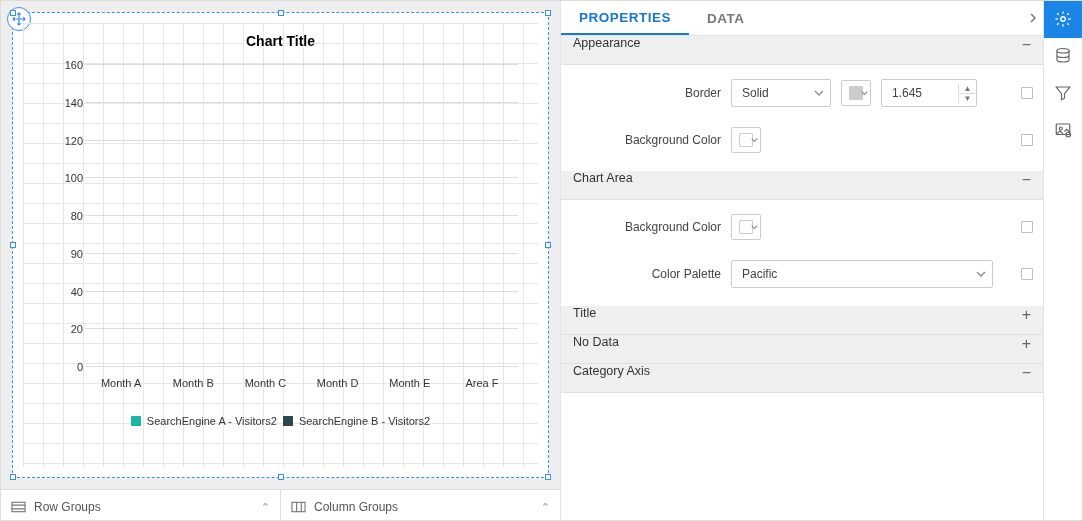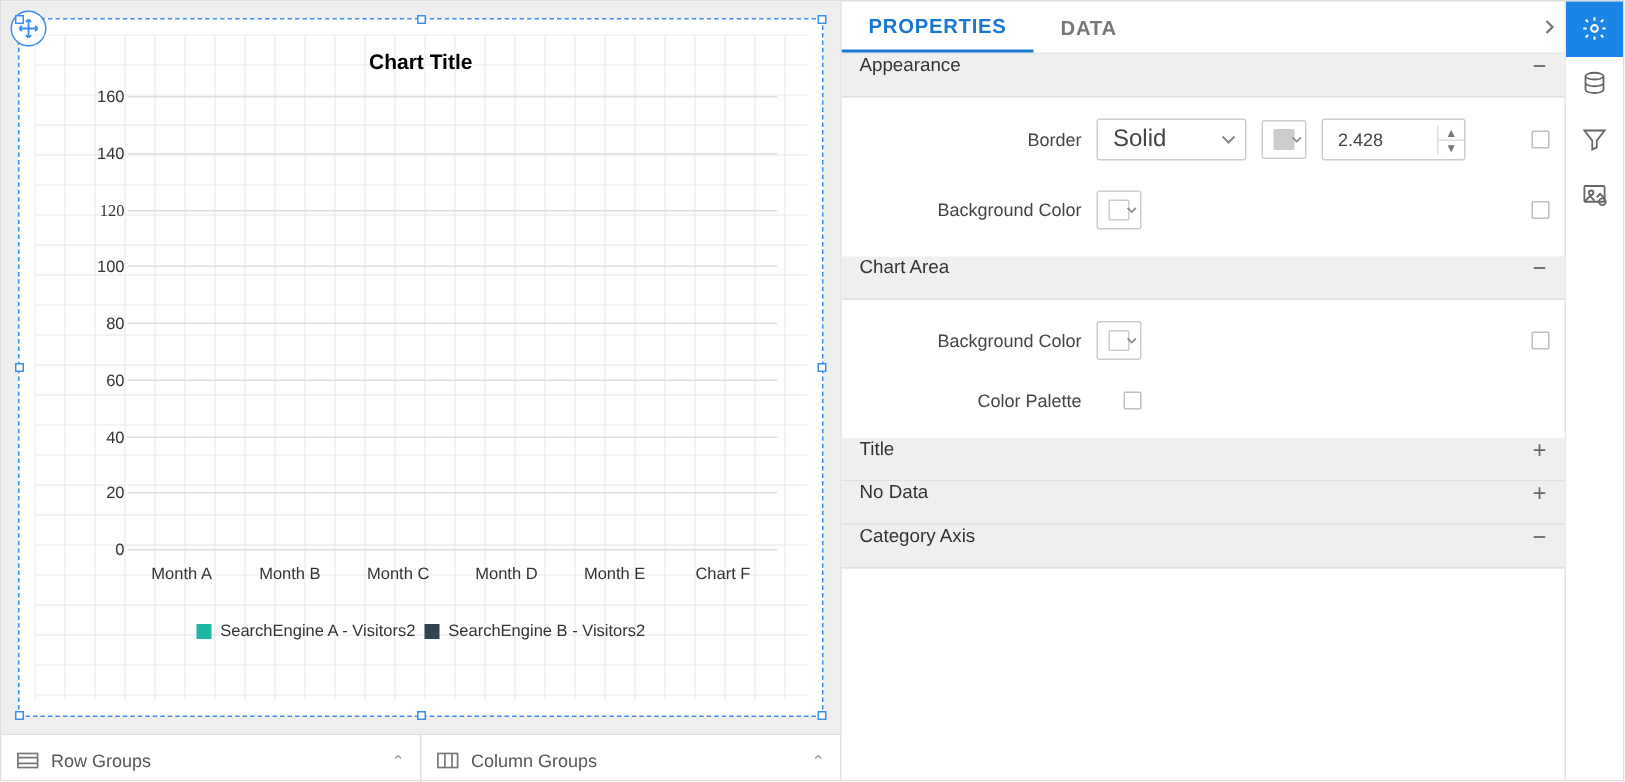--- a/index.html
+++ b/index.html
@@ -39,21 +39,21 @@
   .props{flex:1;display:flex;flex-direction:column;border-right:1px solid #e5e5e5;overflow:hidden}
   .tabs{display:flex;height:35px;border-bottom:1px solid #e5e5e5;align-items:stretch;position:relative}
   .tab{padding:0 18px;display:flex;align-items:center;font-size:13.5px;font-weight:600;color:#777;cursor:pointer;letter-spacing:.5px}
   .tab.active{color:#1976d2;border-bottom:2px solid #1976d2}
   .collapse-arrow{margin-left:auto;width:22px;display:flex;align-items:center;justify-content:center;color:#666;border-left:1px solid transparent}
   .section-hdr{background:#efefef;border-bottom:1px solid #e0e0e0;height:29px;display:flex;padding:0 12px;font-size:12.5px;color:#333}
   .section-hdr .toggle{margin-left:auto;font-size:16px;color:#666;font-weight:400}
   .section-body{padding:14px 10px 18px;display:flex;flex-direction:column;gap:20px;font-size:12px;color:#444}
   .row{display:flex;align-items:center;gap:10px}
   .row .lab{width:150px;text-align:right;color:#444}
-  .ctrl-select{height:28px;border:1px solid #ccc;border-radius:2px;padding:0 24px 0 10px;display:flex;align-items:center;position:relative;font-size:16px;color:#444;background:#fff}
+  .ctrl-select{height:28px;border:1px solid #ccc;border-radius:2px;padding:0 24px 0 10px;display:flex;align-items:center;position:relative;font-size:12px;color:#444;background:#fff}
   .chev{position:absolute;right:6px;top:50%;transform:translateY(-50%)}
   .color-sw{width:30px;height:26px;border:1px solid #ccc;border-radius:2px;display:flex;align-items:center;justify-content:center;position:relative}
   .color-sw .chip{width:14px;height:14px;background:#ccc;border-radius:1px}
   .color-sw .mini-chev{position:absolute;right:2px;top:50%;transform:translateY(-50%)}
   .numfield{height:28px;border:1px solid #ccc;border-radius:2px;display:flex;align-items:center;font-size:12px;overflow:hidden}
   .numfield .n-val{padding:0 10px;flex:1}
   .numfield .spin{width:18px;display:flex;flex-direction:column;border-left:1px solid #ddd}
   .numfield .spin span{flex:1;display:flex;align-items:center;justify-content:center;color:#777;font-size:8px}
   .numfield .spin span:first-child{border-bottom:1px solid #ddd}
   .chk{width:12px;height:12px;border:1px solid #bfbfbf;border-radius:1px;background:#fff}
@@ -85,24 +85,24 @@
         <div class="sel-handle h-bc"></div>
         <div class="sel-handle h-br"></div>
 
         <div class="plot-wrap">
           <div class="chart-title">Chart Title</div>
           <div class="plot-area" id="plot-area">
             <div class="y-axis" id="y-axis">
                 <div class="y-tick" style="bottom: 0%;">0</div>
                 <div class="y-tick" style="bottom: 12.5%;">20</div>
                 <div class="y-tick" style="bottom: 25%;">40</div>
-                <div class="y-tick" style="bottom: 37.5%;">60</div>
+                <div class="y-tick" style="bottom: 37.5%;">90</div>
                 <div class="y-tick" style="bottom: 50%; margin-top: 20px;">80</div>
                 <div class="y-tick" style="bottom: 62.5%;">100</div>
-                <div class="y-tick" style="bottom: 75%; font-family: Liberation Serif, serif;">120</div>
+                <div class="y-tick" style="bottom: 75%;">120</div>
                 <div class="y-tick" style="bottom: 87.5%;">140</div>
                 <div class="y-tick" style="bottom: 100%;">160</div>
               </div>
             <div id="grid-container" style="position:absolute;inset:0">
                 <div class="grid-y" style="bottom: 0%;"></div>
                 <div class="grid-y" style="bottom: 12.5%;"></div>
                 <div class="grid-y" style="bottom: 25%;"></div>
                 <div class="grid-y" style="bottom: 37.5%;"></div>
                 <div class="grid-y" style="bottom: 50%;"></div>
                 <div class="grid-y" style="bottom: 62.5%;"></div>
@@ -148,21 +148,21 @@
                   </div>
                 </div>
               </div>
           </div>
           <div class="x-labels" id="x-labels">
               <div class="x-lab">Month A</div>
               <div class="x-lab">Month B</div>
               <div class="x-lab">Month C</div>
               <div class="x-lab">Month D</div>
               <div class="x-lab">Month E</div>
-              <div class="x-lab">Chart F</div>
+              <div class="x-lab">Area F</div>
             </div>
           <div class="legend" id="legend">
               <div class="lg-item">
                 <span class="lg-sw" style="background: rgb(28, 183, 165);"></span>
                 <span>SearchEngine A - Visitors2</span>
               </div>
               <div class="lg-item">
                 <span class="lg-sw" style="background: rgb(51, 68, 81);"></span>
                 <span>SearchEngine B - Visitors2</span>
               </div>
@@ -219,21 +219,21 @@
           </div>
           <div class="color-sw">
             <span class="chip"></span>
             <span class="mini-chev">
                 <svg width="7" height="7" viewBox="0 0 10 10" stroke="#888" fill="none" stroke-width="1.5">
                   <path d="M1 3l4 4 4-4"></path>
                 </svg>
               </span>
           </div>
           <div class="numfield" style="width:96px">
-            <span class="n-val">2.428</span>
+            <span class="n-val">1.645</span>
             <span class="spin">
                 <span>▲</span>
                 <span>▼</span>
               </span>
           </div>
           <div style="flex:1"></div>
           <div class="chk"></div>
         </div>
         <div class="row">
           <div class="lab">Background Color</div>
@@ -263,20 +263,28 @@
                 <svg width="7" height="7" viewBox="0 0 10 10" stroke="#888" fill="none" stroke-width="1.5">
                   <path d="M1 3l4 4 4-4"></path>
                 </svg>
               </span>
           </div>
           <div style="flex:1"></div>
           <div class="chk"></div>
         </div>
         <div class="row">
           <div class="lab">Color Palette</div>
+          <div class="ctrl-select" style="flex:1;max-width:264px">
+            <span>Pacific</span>
+            <span class="chev">
+                <svg width="10" height="10" viewBox="0 0 10 10" stroke="#888" fill="none" stroke-width="1.3">
+                  <path d="M1 3l4 4 4-4"></path>
+                </svg>
+              </span>
+          </div>
           <div style="flex:1;max-width:8px"></div>
           <div class="chk"></div>
         </div>
       </div>
 
       <div class="section-hdr">
         <span>Title</span>
         <span class="toggle">+</span>
       </div>
       <div class="section-hdr">

